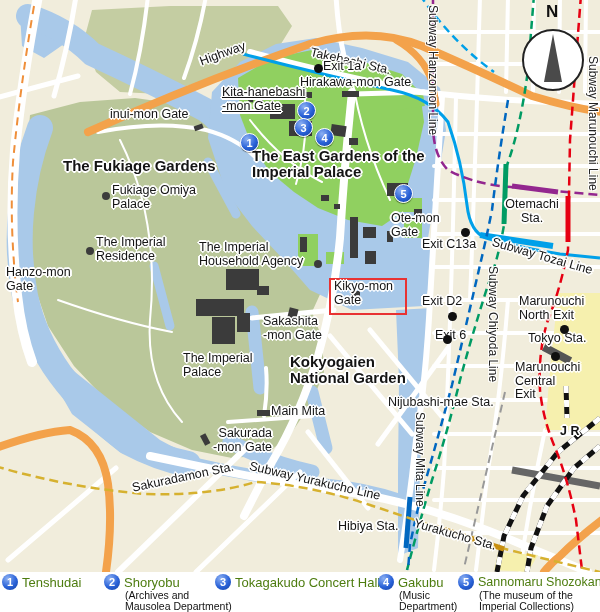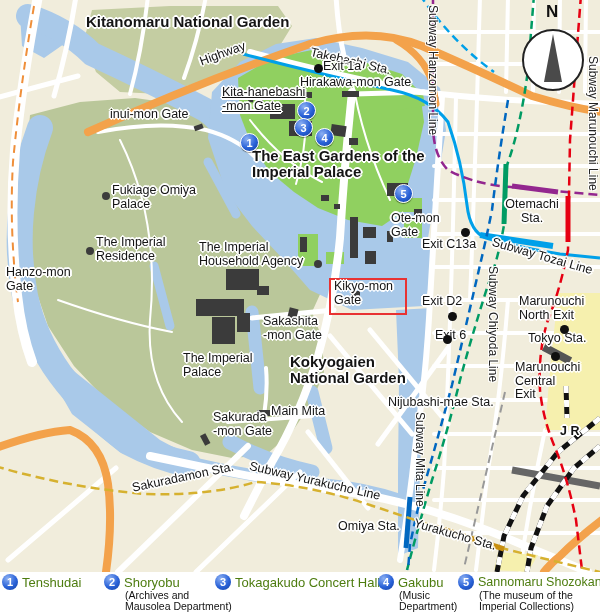--- a/index.html
+++ b/index.html
@@ -173,21 +173,21 @@
       </g>
 
       <g>
         <circle cx="553" cy="60" r="30" fill="#fff" stroke="#222" stroke-width="2"></circle>
         <path d="M553 34 L544 82 L562 82 Z" fill="#4a4a4a"></path>
       </g>
     </svg>
 
     <div id="kikyo-box"></div>
 
-    <div class="lbl b" style="left:86px;top:14px;">Kitanomaru National Garden</div>
+    <div class="lbl b" style="left:63px;top:158px;">The Fukiage Gardens</div>
     <div class="lbl b" style="left:252px;top:148px;">The East Gardens of the
 Imperial Palace</div>
     <div class="lbl b" style="left:290px;top:354px;">Kokyogaien
 National Garden</div>
 
     <div class="lbl" style="left:112px;top:184px;">Fukiage Omiya
 Palace</div>
     <div class="pdot" style="left:102px;top:192px;"></div>
     <div class="lbl" style="left:96px;top:236px;">The Imperial
 Residence</div>
@@ -204,31 +204,31 @@
     <div class="lbl" style="left:300px;top:76px;">Hirakawa-mon Gate</div>
     <div class="lbl" style="left:6px;top:266px;">Hanzo-mon
 Gate</div>
     <div class="lbl" style="left:391px;top:212px;">Ote-mon
 Gate</div>
     <div class="lbl" style="left:334px;top:280px;">Kikyo-mon
 Gate</div>
     <div class="lbl" style="left:263px;top:315px;">Sakashita
 -mon Gate</div>
     <div class="lbl" style="left:271px;top:405px;">Main Mita</div>
-    <div class="lbl" style="left:213px;top:411px;">Sakurada
+    <div class="lbl" style="left:213px;top:427px;text-align:right;">Sakurada
 -mon Gate</div>
 
     <div class="lbl rot" style="left:312px;top:46px;transform:rotate(13deg);">Takebashi Sta.</div>
     <div class="lbl" style="left:500px;top:198px;width:64px;text-align:center;">Otemachi
 Sta.</div>
     <div class="lbl" style="left:528px;top:332px;">Tokyo Sta.</div>
     <div class="dot" style="left:551px;top:352px;"></div>
     <div class="lbl" style="left:388px;top:396px;">Nijubashi-mae Sta.</div>
     <div class="lbl rot" style="left:131px;top:482px;transform:rotate(-12deg);">Sakuradamon Sta.</div>
-    <div class="lbl" style="left:338px;top:520px;">Omiya Sta.</div>
+    <div class="lbl" style="left:338px;top:520px;">Hibiya Sta.</div>
     <div class="lbl rot" style="left:416px;top:517px;transform:rotate(16deg);">Yurakucho Sta.</div>
     <div class="lbl" style="left:560px;top:425px;font-weight:bold;">J R</div>
 
     <div class="lbl" style="left:278px;top:60px;padding-left:45px;">Exit 1a</div>
     <div class="dot" style="left:314px;top:64px;"></div>
     <div class="lbl" style="left:422px;top:238px;">Exit C13a</div>
     <div class="dot" style="left:461px;top:228px;"></div>
     <div class="lbl" style="left:422px;top:295px;">Exit D2</div>
     <div class="dot" style="left:448px;top:312px;"></div>
     <div class="lbl" style="left:406px;top:329px;padding-left:29px;">Exit 6</div>

